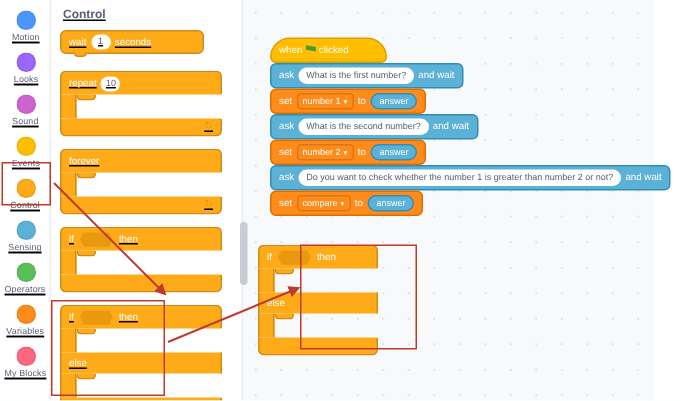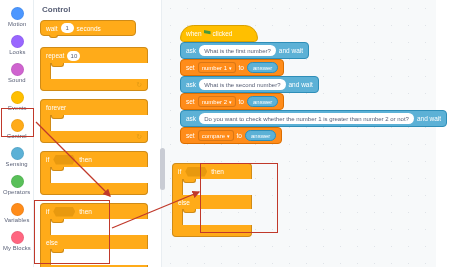--- a/index.html
+++ b/index.html
@@ -8,20 +8,21 @@
     width: 454px; height: 267px;
     overflow: hidden;
     font-family: "Liberation Sans", sans-serif;
     background: #ffffff;
   }
   #app {
     position: relative;
     width: 436px; height: 267px;
     background: #ffffff;
     display: flex;
+    text-decoration: underline;
   }
 
   
   #category-bar {
     width: 34px; height: 267px;
     background: #ffffff;
     border-right: 1px solid #e8eef2;
     padding-top: 3px;
     flex: 0 0 34px;
     position: relative;

